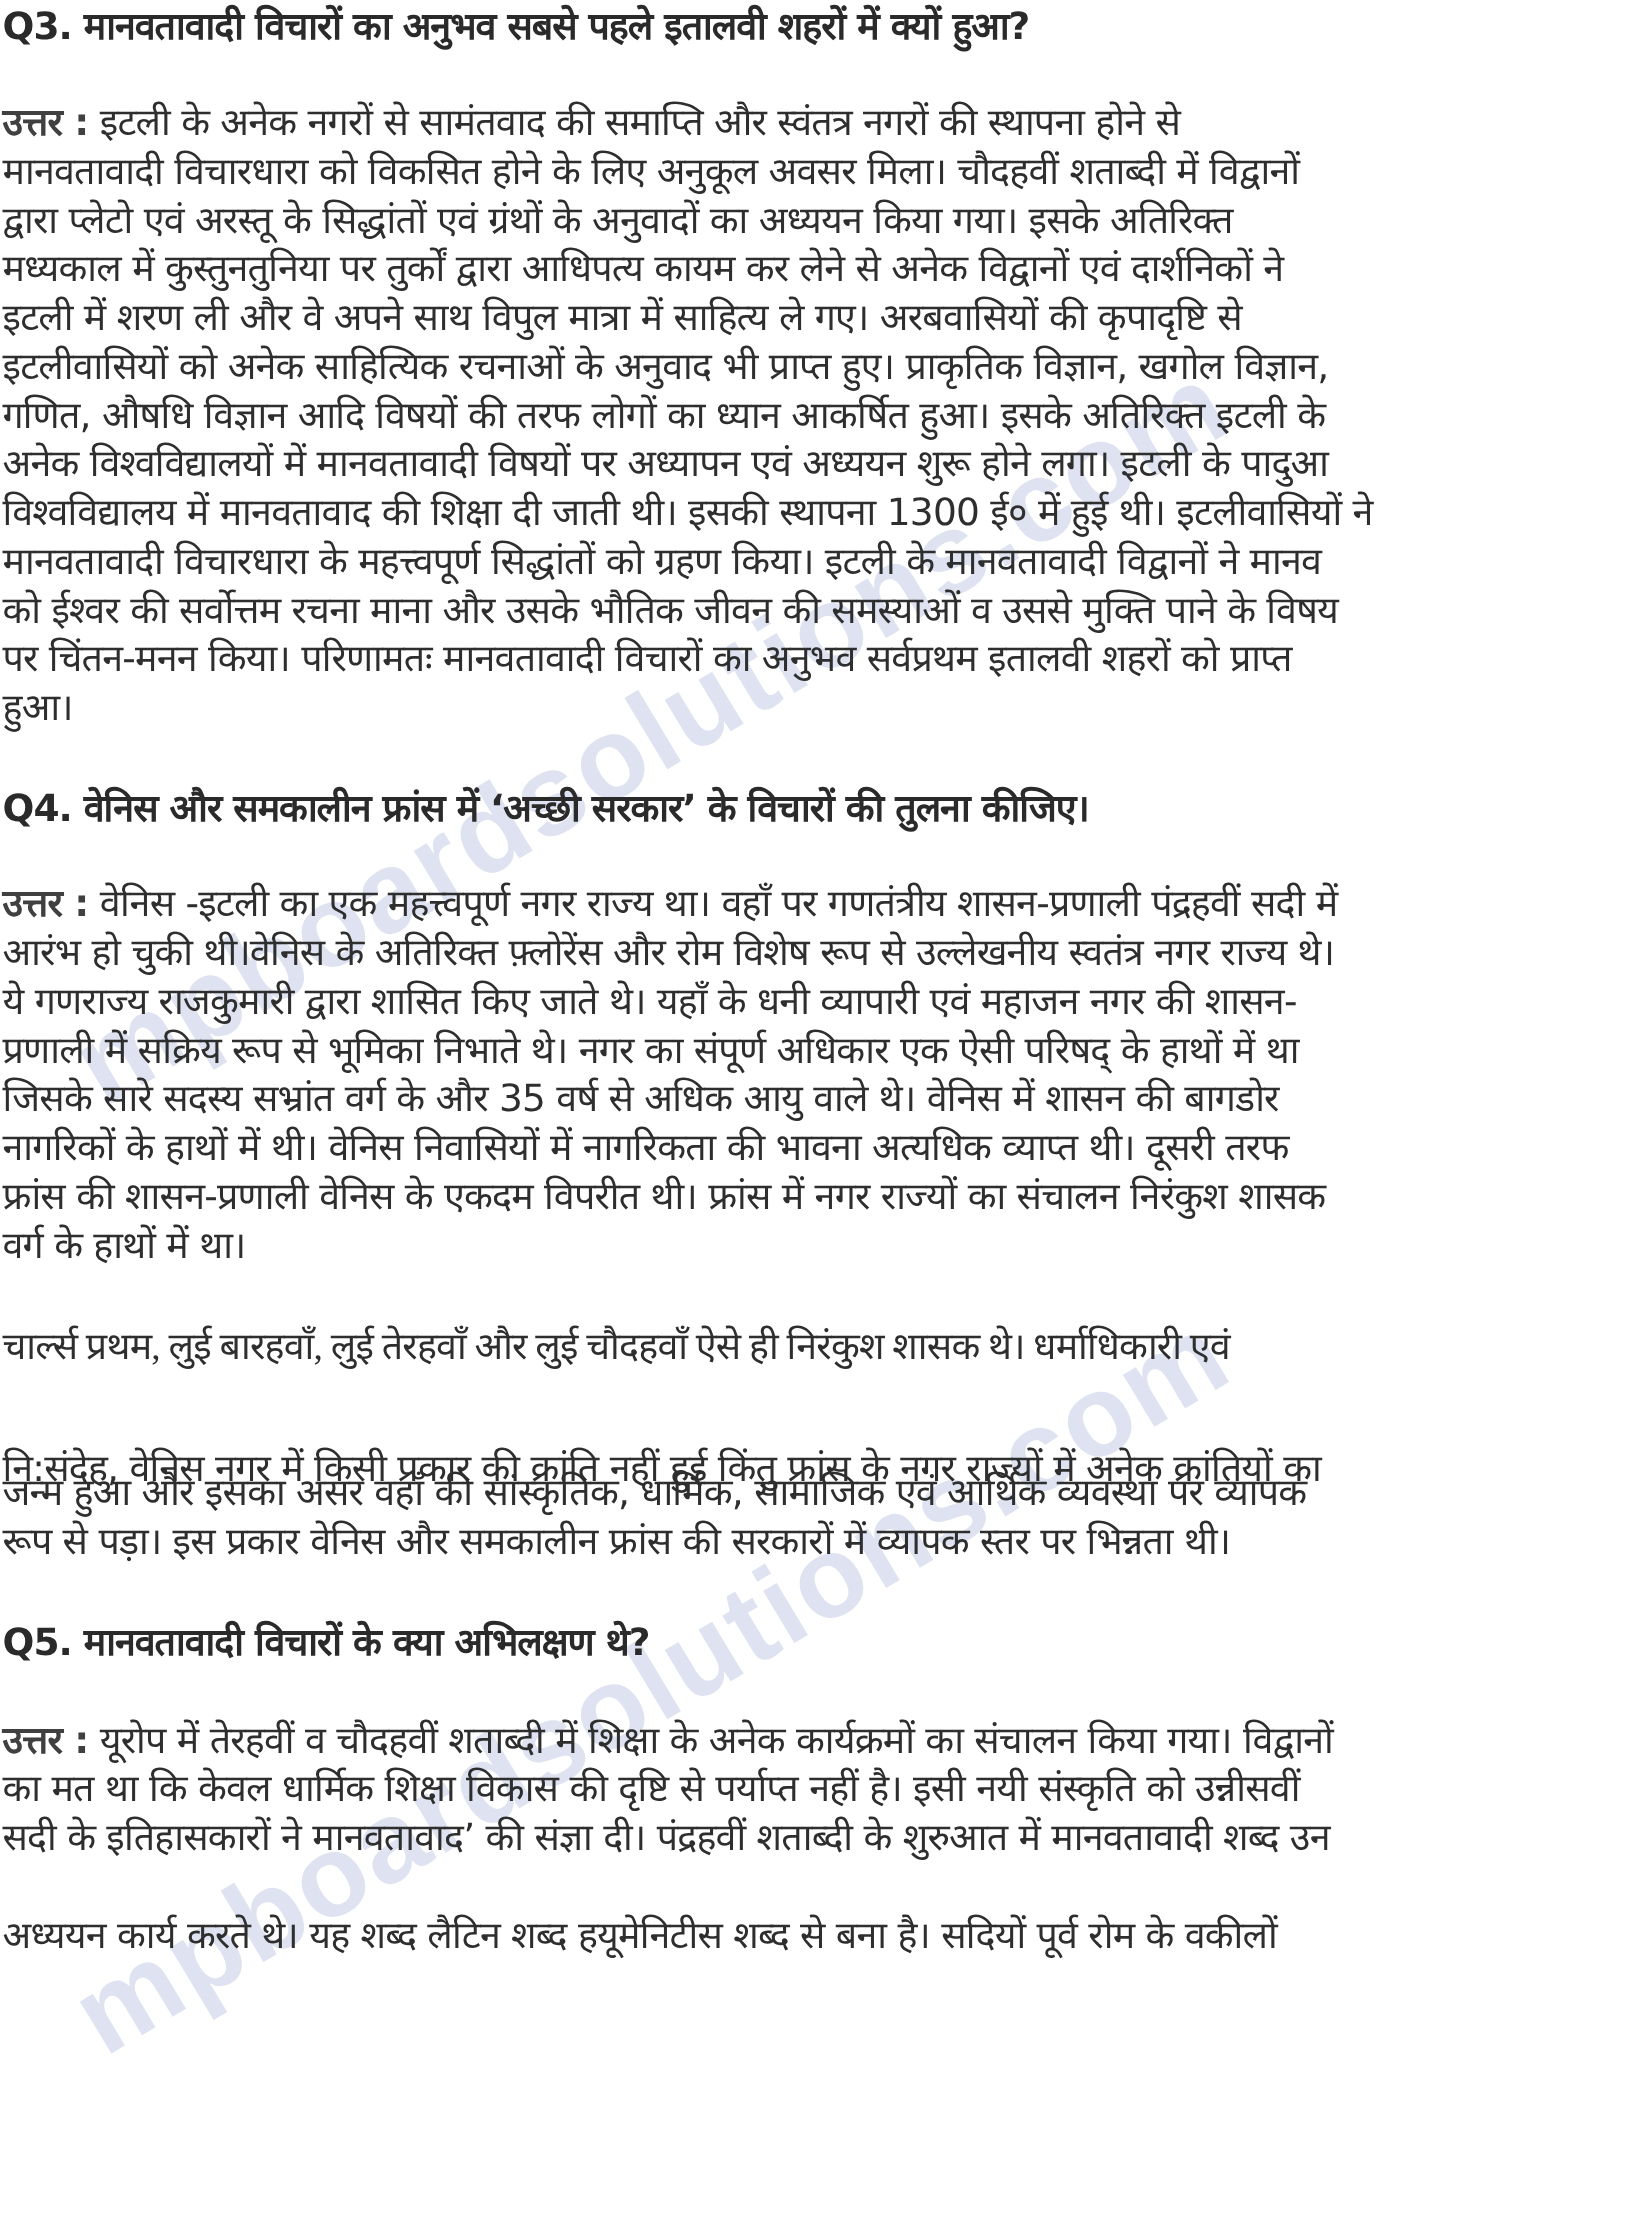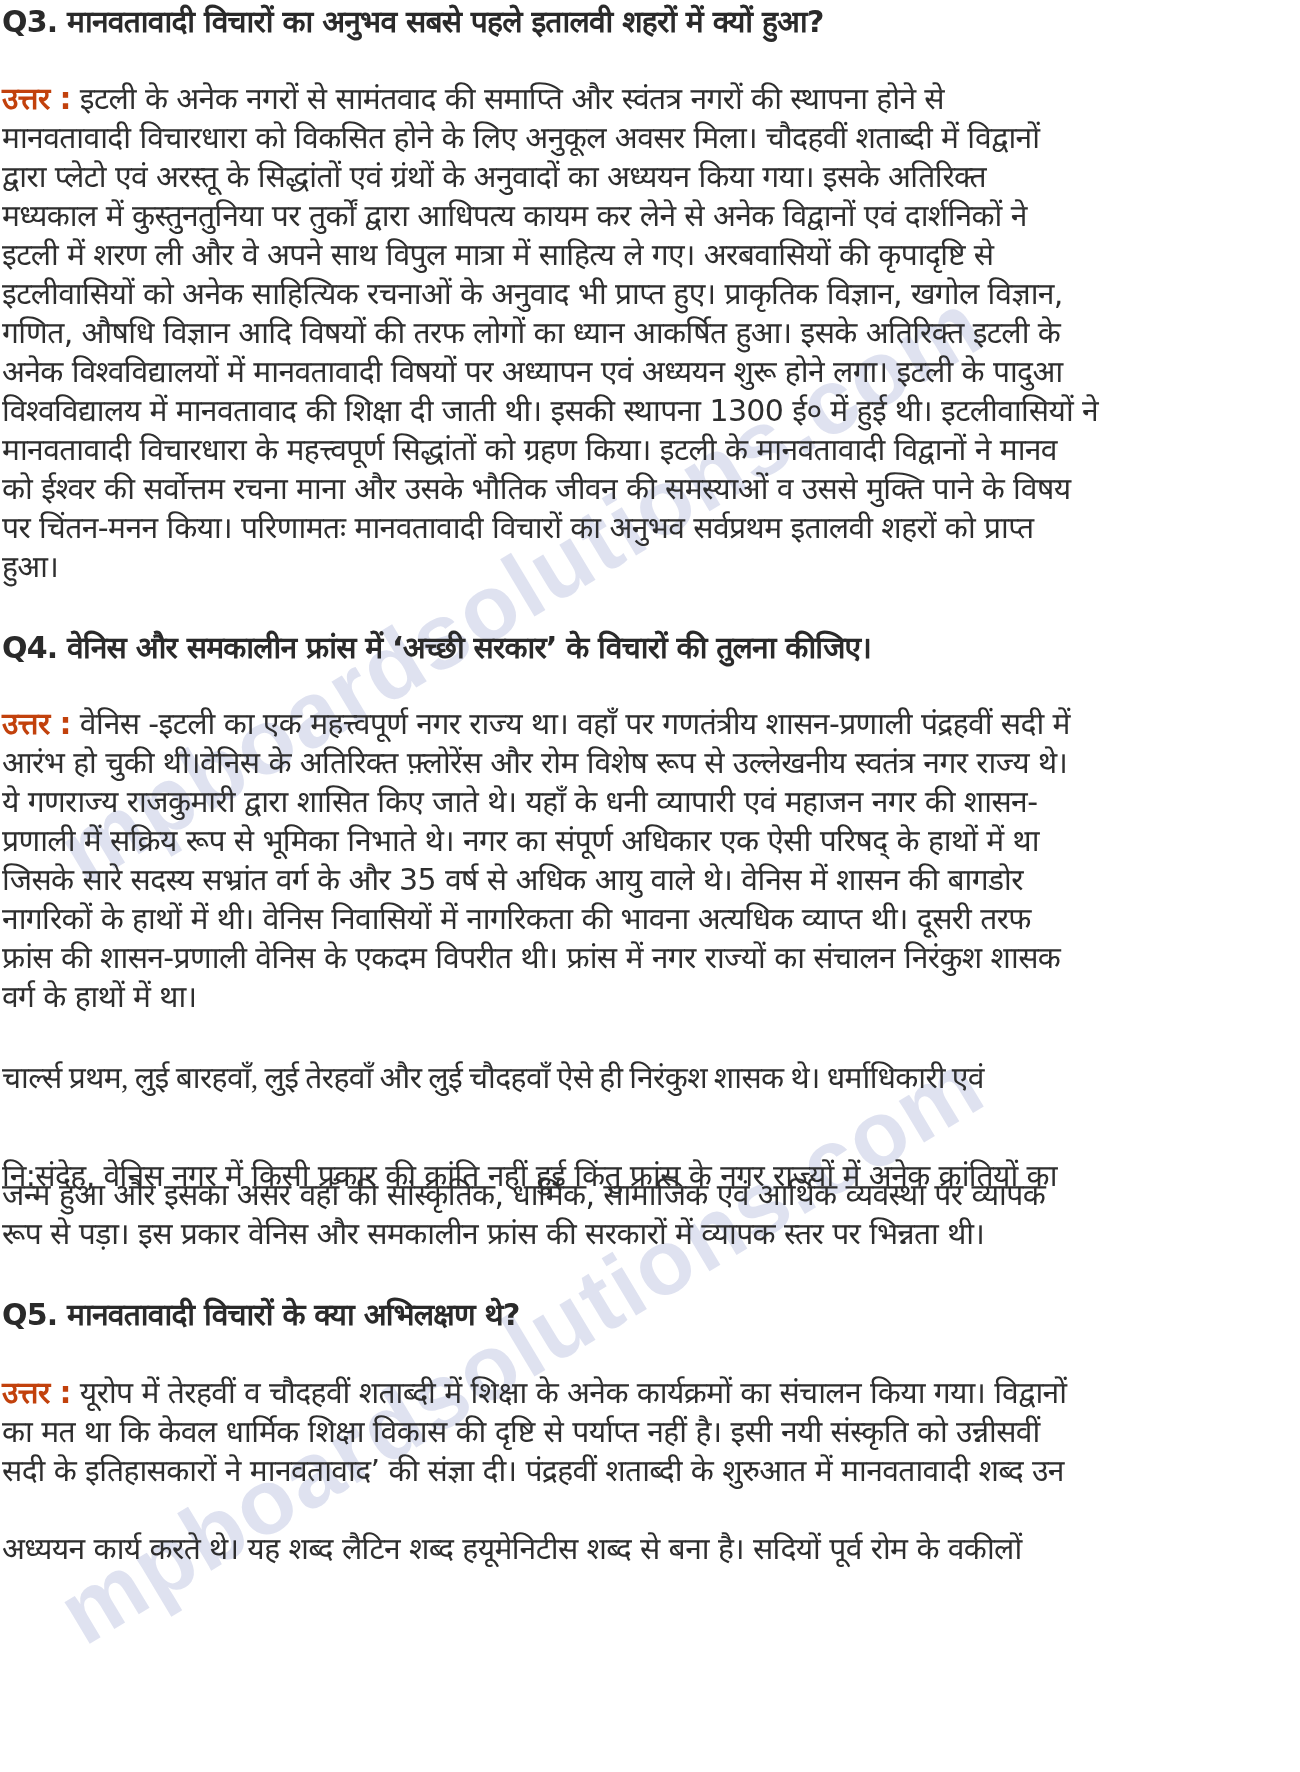--- a/index.html
+++ b/index.html
@@ -34,21 +34,21 @@
       color: #2e2e2e;
     }
     .q-line {
       font-weight: bold;
       font-size: 30px;
       color: #2a2a2a;
       letter-spacing: -0.8px;
     }
     .ans-label {
       font-weight: bold;
-      color: #c2410c;
+      color: #404040;
     }
     .watermark {
       position: absolute;
       z-index: 1;
       font-family: "Liberation Sans", "DejaVu Sans", sans-serif;
       font-weight: bold;
       font-size: 92px;
       color: rgba(150, 160, 205, 0.30);
       white-space: nowrap;
       transform-origin: left bottom;

